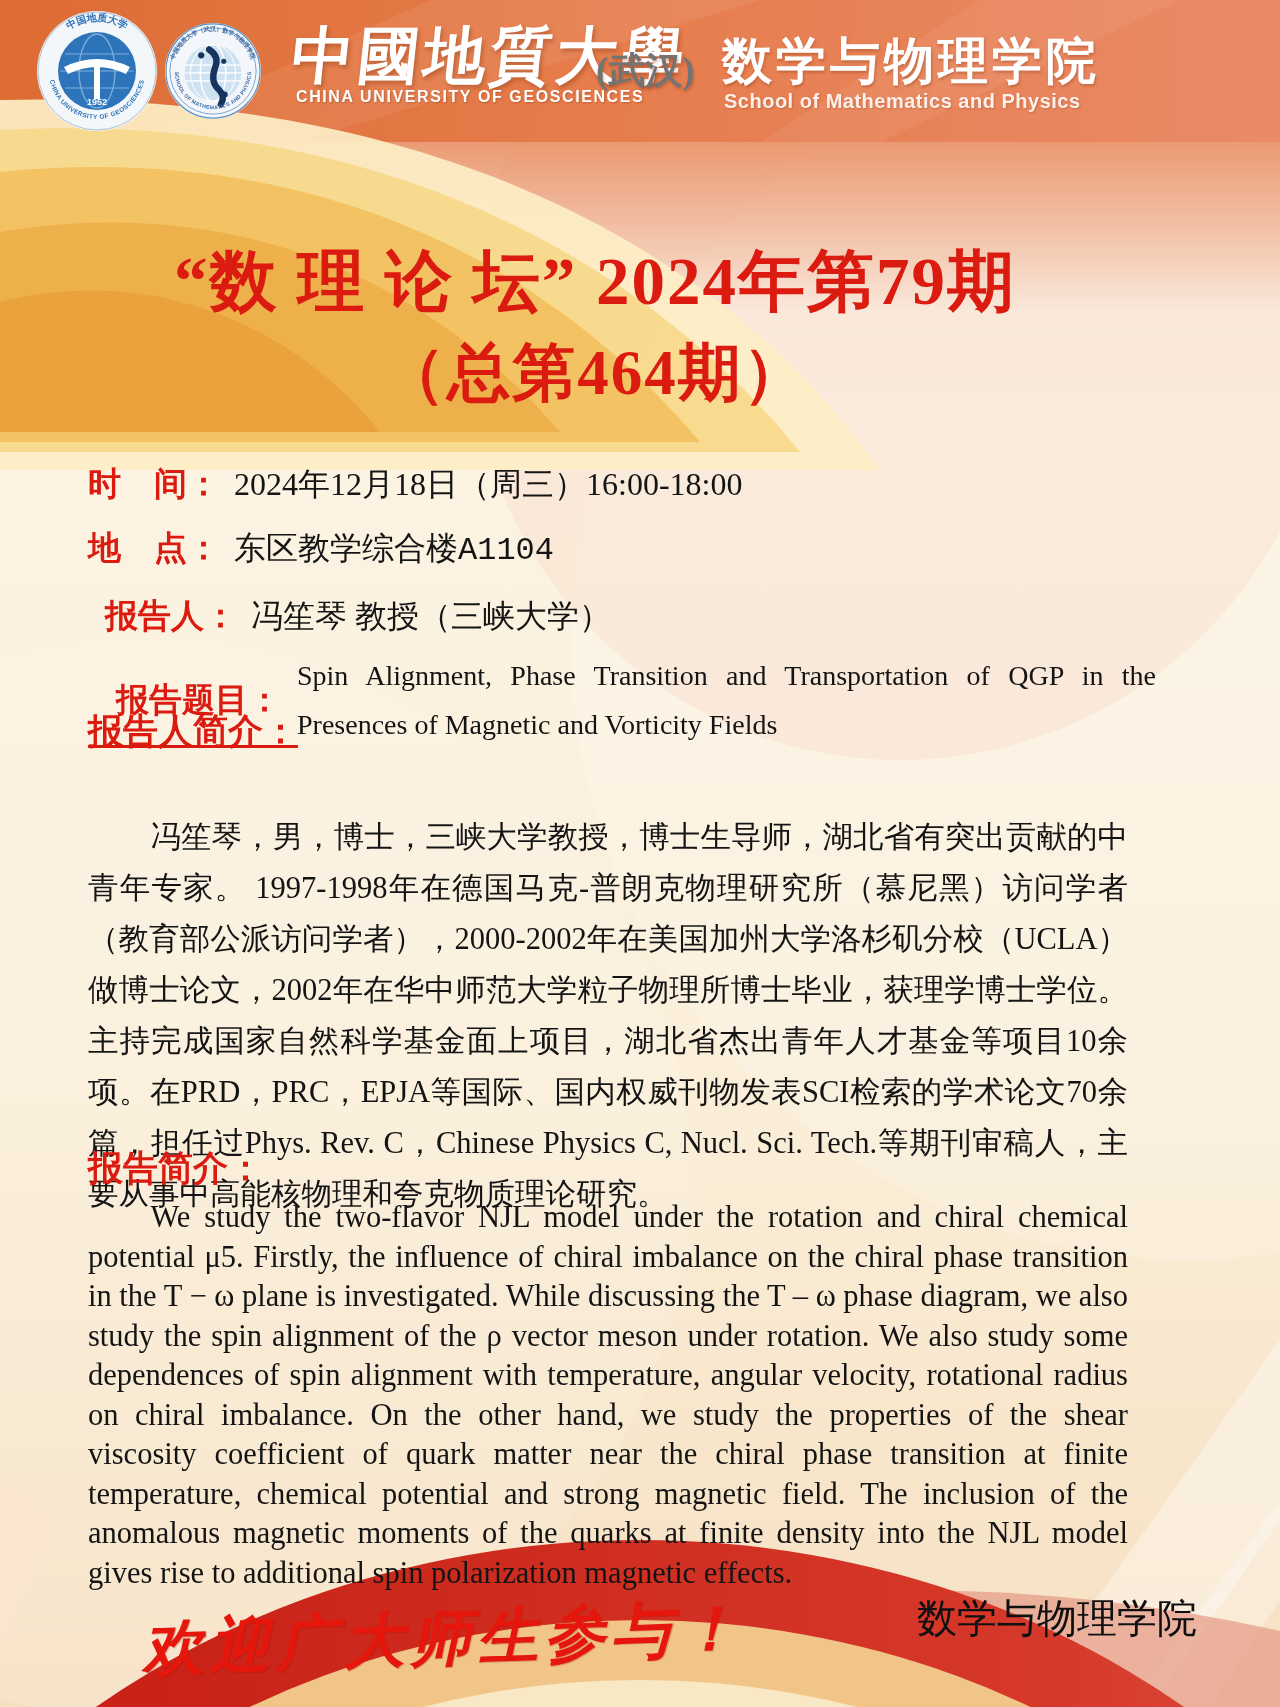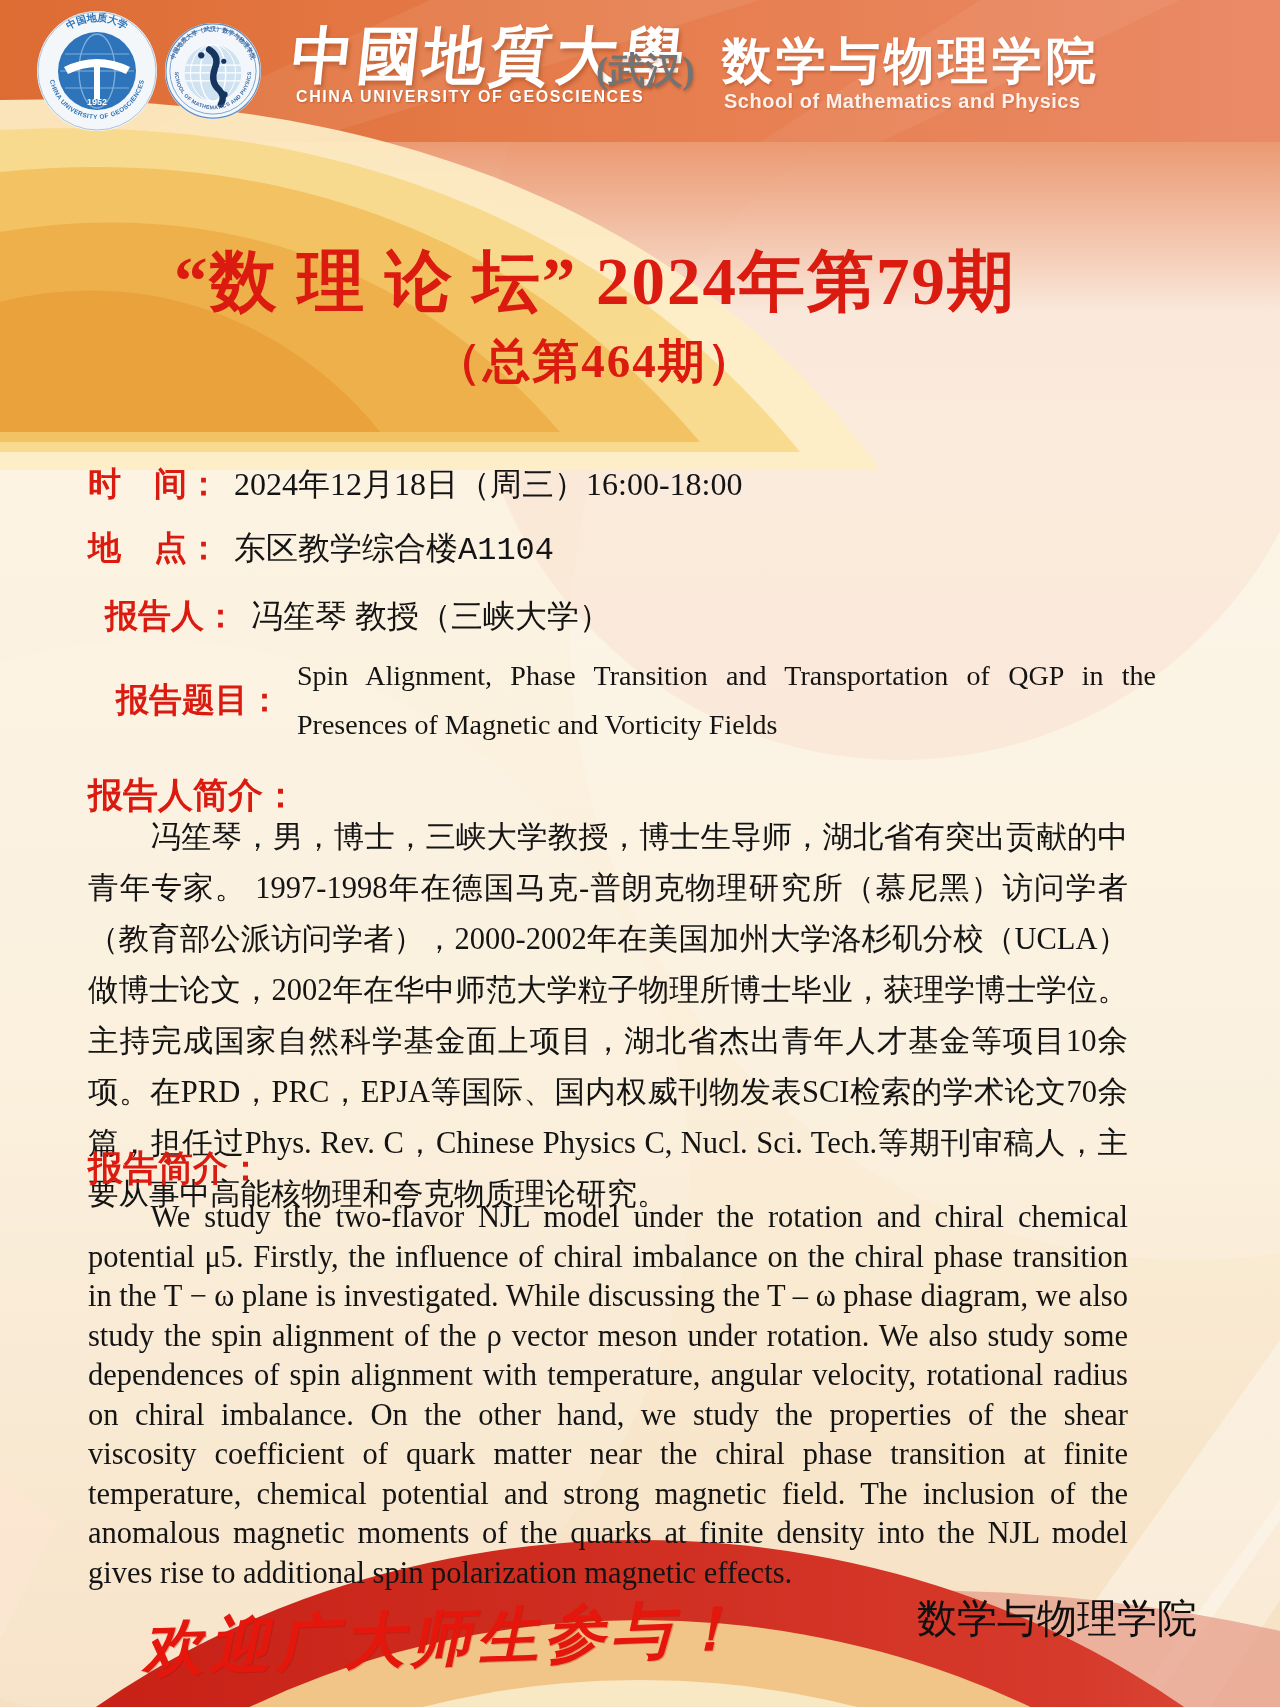--- a/index.html
+++ b/index.html
@@ -45,39 +45,39 @@
     font-size:20px;font-weight:600;letter-spacing:.5px;color:#fdf0ea;white-space:nowrap;
     text-shadow:1px 1px 2px rgba(130,50,15,.3);
   }
 
   
   .title{
     position:absolute;left:0;right:90px;text-align:center;
     color:var(--red);font-weight:bold;white-space:nowrap;
   }
   .title1{top:236px;font-size:67px;letter-spacing:2px;}
-  .title2{top:330px;font-size:47px;letter-spacing:2px;}
+  .title2{top:330px;font-size:63px;letter-spacing:2px;}
 
   
   .row{position:absolute;left:88px;width:1040px;display:flex;align-items:baseline;}
   .lbl{color:var(--red);font-weight:bold;font-size:33px;white-space:nowrap;flex:none;}
   .val{color:var(--ink);font-size:32px;margin-left:14px;white-space:nowrap;}
   .topic-val{
     color:var(--ink);font-size:28px;margin-left:16px;
     text-align:justify;line-height:49px;white-space:normal;flex:1 1 auto;
   }
   .row-time{top:462px;}
   .row-place{top:526px;font-family:Liberation Mono, monospace;}
   .row-speaker{top:594px;margin-left:17px;}
   .row-topic{top:651px;align-items:center;margin-left:28px;}
   .row-topic .lbl{line-height:49px;}
 
   
   .sec-h{position:absolute;left:88px;color:var(--red);font-weight:bold;font-size:35px;white-space:nowrap;}
-  .sec-h-bio{top:772px;}
+  .sec-h-bio{top:708px;text-decoration:underline;}
   .sec-h-abs{top:1145px;}
   .para{
     position:absolute;left:88px;width:1040px;color:var(--ink);
     text-align:justify;text-indent:2.05em;font-size:30.5px;
   }
   .para-bio{top:812px;line-height:51px;}
   .para-abs{top:1198px;line-height:39.5px;}
 
   
   .welcome{

